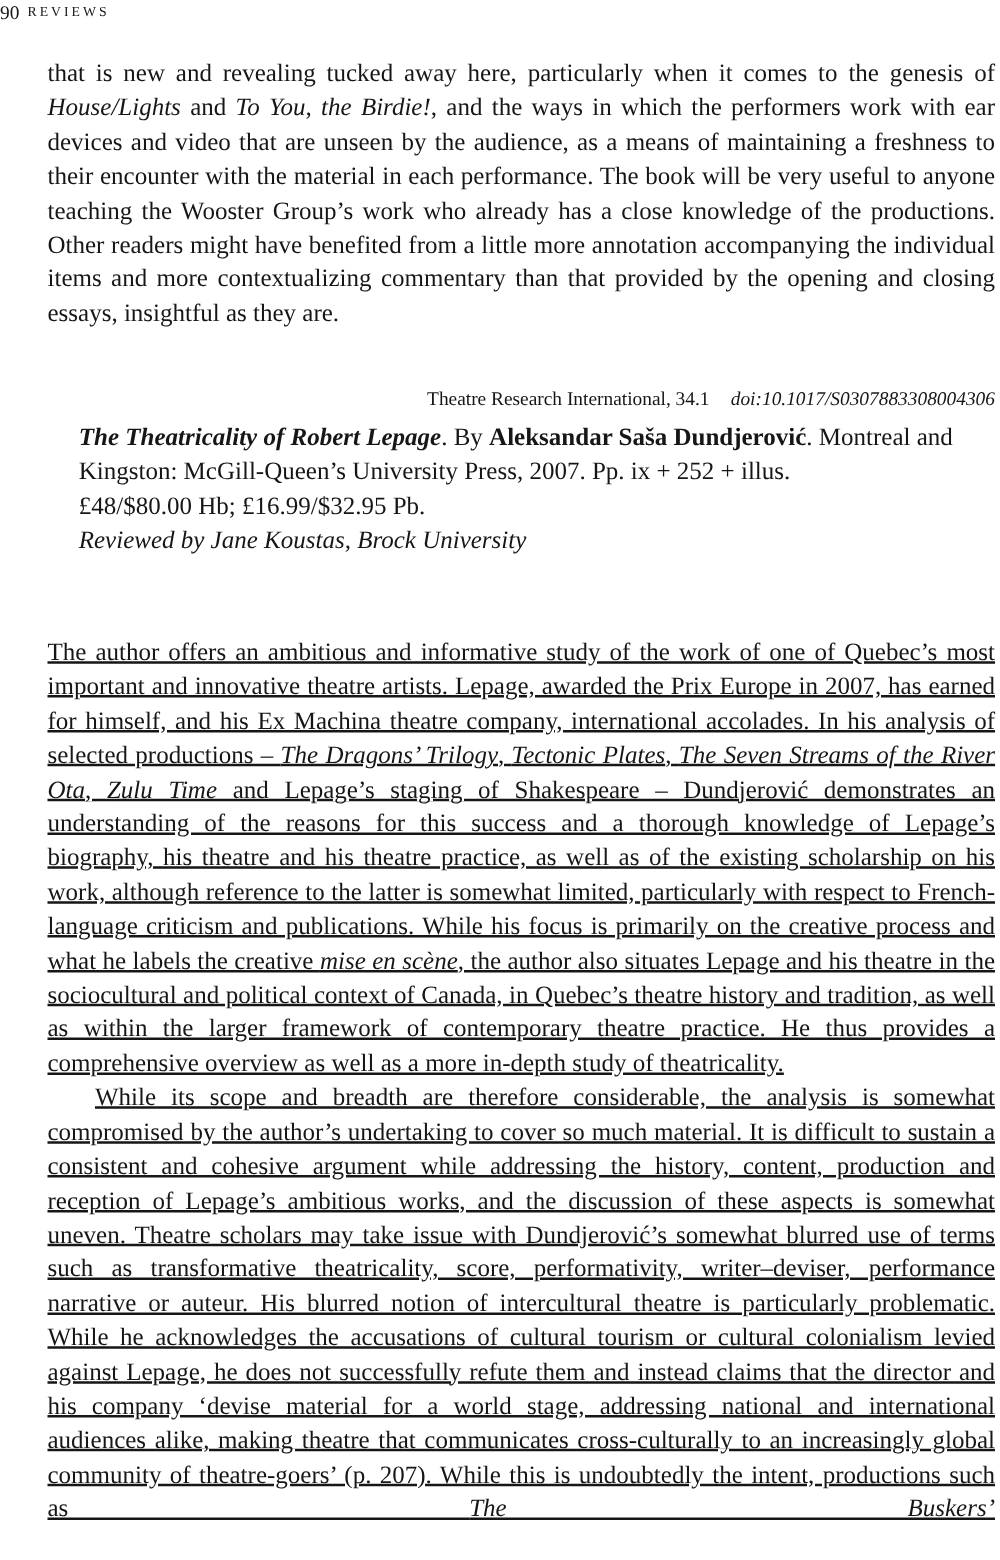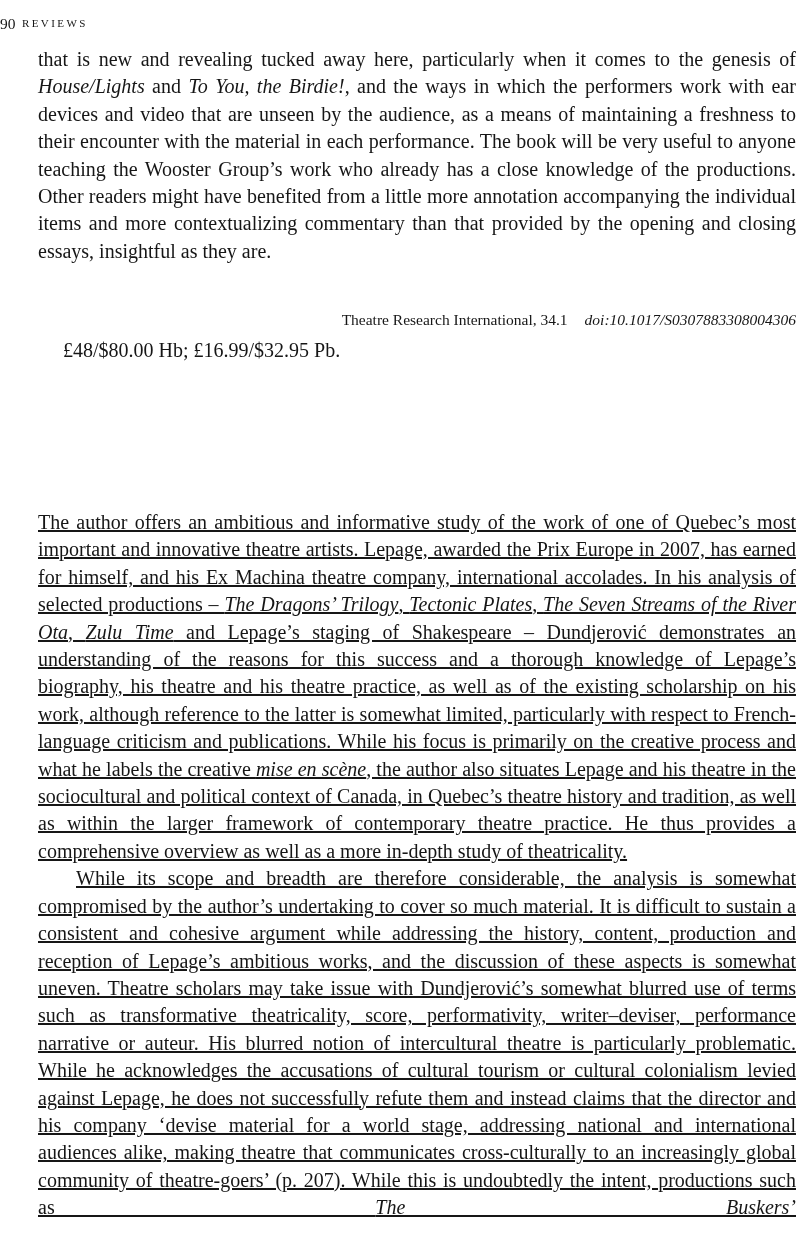--- a/index.html
+++ b/index.html
@@ -7,21 +7,21 @@
     width: 800px; height: 1248px;
     background: #ffffff;
     color: #161616;
     font-family: "Liberation Serif", "DejaVu Serif", serif;
     position: relative;
     overflow: hidden;
   }
   .it { font-style: italic; }
   .bd { font-weight: bold; }
 
-  .pagehead { position: absolute; top: 2px; left: 0; width: 796px; height: 20px; margin-top: 13px; }
+  .pagehead { position: absolute; top: 2px; left: 0; width: 796px; height: 20px; }
   .pgnum { position: absolute; left: 0; top: 0; font-size: 15.5px; }
   .sect  { position: absolute; left: 22px; top: 1.5px; font-size: 11px; letter-spacing: 2.4px; }
 
   .cont {
     position: absolute; top: 46px; left: 38px; width: 758px;
     font-size: 20px; line-height: 27.4px;
     text-align: justify;
   }
   .cont p { margin: 0; }
 
@@ -57,19 +57,21 @@
 
 <div class="cont">
   <p><span>that is new and revealing tucked away here, particularly when it comes to the genesis of </span><span class="it">House/Lights</span><span> and </span><span class="it">To You, the Birdie!</span><span>, and the ways in which the performers work with ear devices and video that are unseen by the audience, as a means of maintaining a freshness to their encounter with the material in each performance. The book will be very useful to anyone teaching the Wooster Group’s work who already has a close knowledge of the productions. Other readers might have benefited from a little more annotation accompanying the individual items and more contextualizing commentary than that provided by the opening and closing essays, insightful as they are.</span></p>
 </div>
 
 <div class="cite">
   <span>Theatre Research International, 34.1</span><span class="doi">doi:10.1017/S0307883308004306</span>
 </div>
 
 <div class="book">
+  <p><span class="it bd">The Theatricality of Robert Lepage</span><span>. By </span><span class="bd">Aleksandar Saša Dundjerović</span><span>. Montreal and Kingston: McGill-Queen’s University Press, 2007. Pp. ix + 252 + illus.</span></p>
   <p>£48/$80.00 Hb; £16.99/$32.95 Pb.</p>
+  <p class="reviewer">Reviewed by Jane Koustas, Brock University</p>
 </div>
 
 <div class="review">
   <p><span>The author offers an ambitious and informative study of the work of one of Quebec’s most important and innovative theatre artists. Lepage, awarded the Prix Europe in 2007, has earned for himself, and his Ex Machina theatre company, international accolades. In his analysis of selected productions – </span><span class="it">The Dragons’ Trilogy</span><span>, </span><span class="it">Tectonic Plates</span><span>, </span><span class="it">The Seven Streams of the River Ota</span><span>, </span><span class="it">Zulu Time</span><span> and Lepage’s staging of Shakespeare – Dundjerović demonstrates an understanding of the reasons for this success and a thorough knowledge of Lepage’s biography, his theatre and his theatre practice, as well as of the existing scholarship on his work, although reference to the latter is somewhat limited, particularly with respect to French-language criticism and publications. While his focus is primarily on the creative process and what he labels the creative </span><span class="it">mise en scène</span><span>, the author also situates Lepage and his theatre in the sociocultural and political context of Canada, in Quebec’s theatre history and tradition, as well as within the larger framework of contemporary theatre practice. He thus provides a comprehensive overview as well as a more in-depth study of theatricality.</span></p>
   <p class="indent"><span>While its scope and breadth are therefore considerable, the analysis is somewhat compromised by the author’s undertaking to cover so much material. It is difficult to sustain a consistent and cohesive argument while addressing the history, content, production and reception of Lepage’s ambitious works, and the discussion of these aspects is somewhat uneven. Theatre scholars may take issue with Dundjerović’s somewhat blurred use of terms such as transformative theatricality, score, performativity, writer–deviser, performance narrative or auteur. His blurred notion of intercultural theatre is particularly problematic. While he acknowledges the accusations of cultural tourism or cultural colonialism levied against Lepage, he does not successfully refute them and instead claims that the director and his company ‘devise material for a world stage, addressing national and international audiences alike, making theatre that communicates cross-culturally to an increasingly global community of theatre-goers’ (p. 207). While this is undoubtedly the intent, productions such as </span><span class="it">The Buskers’</span></p>
 </div>
 
 </body></html>

